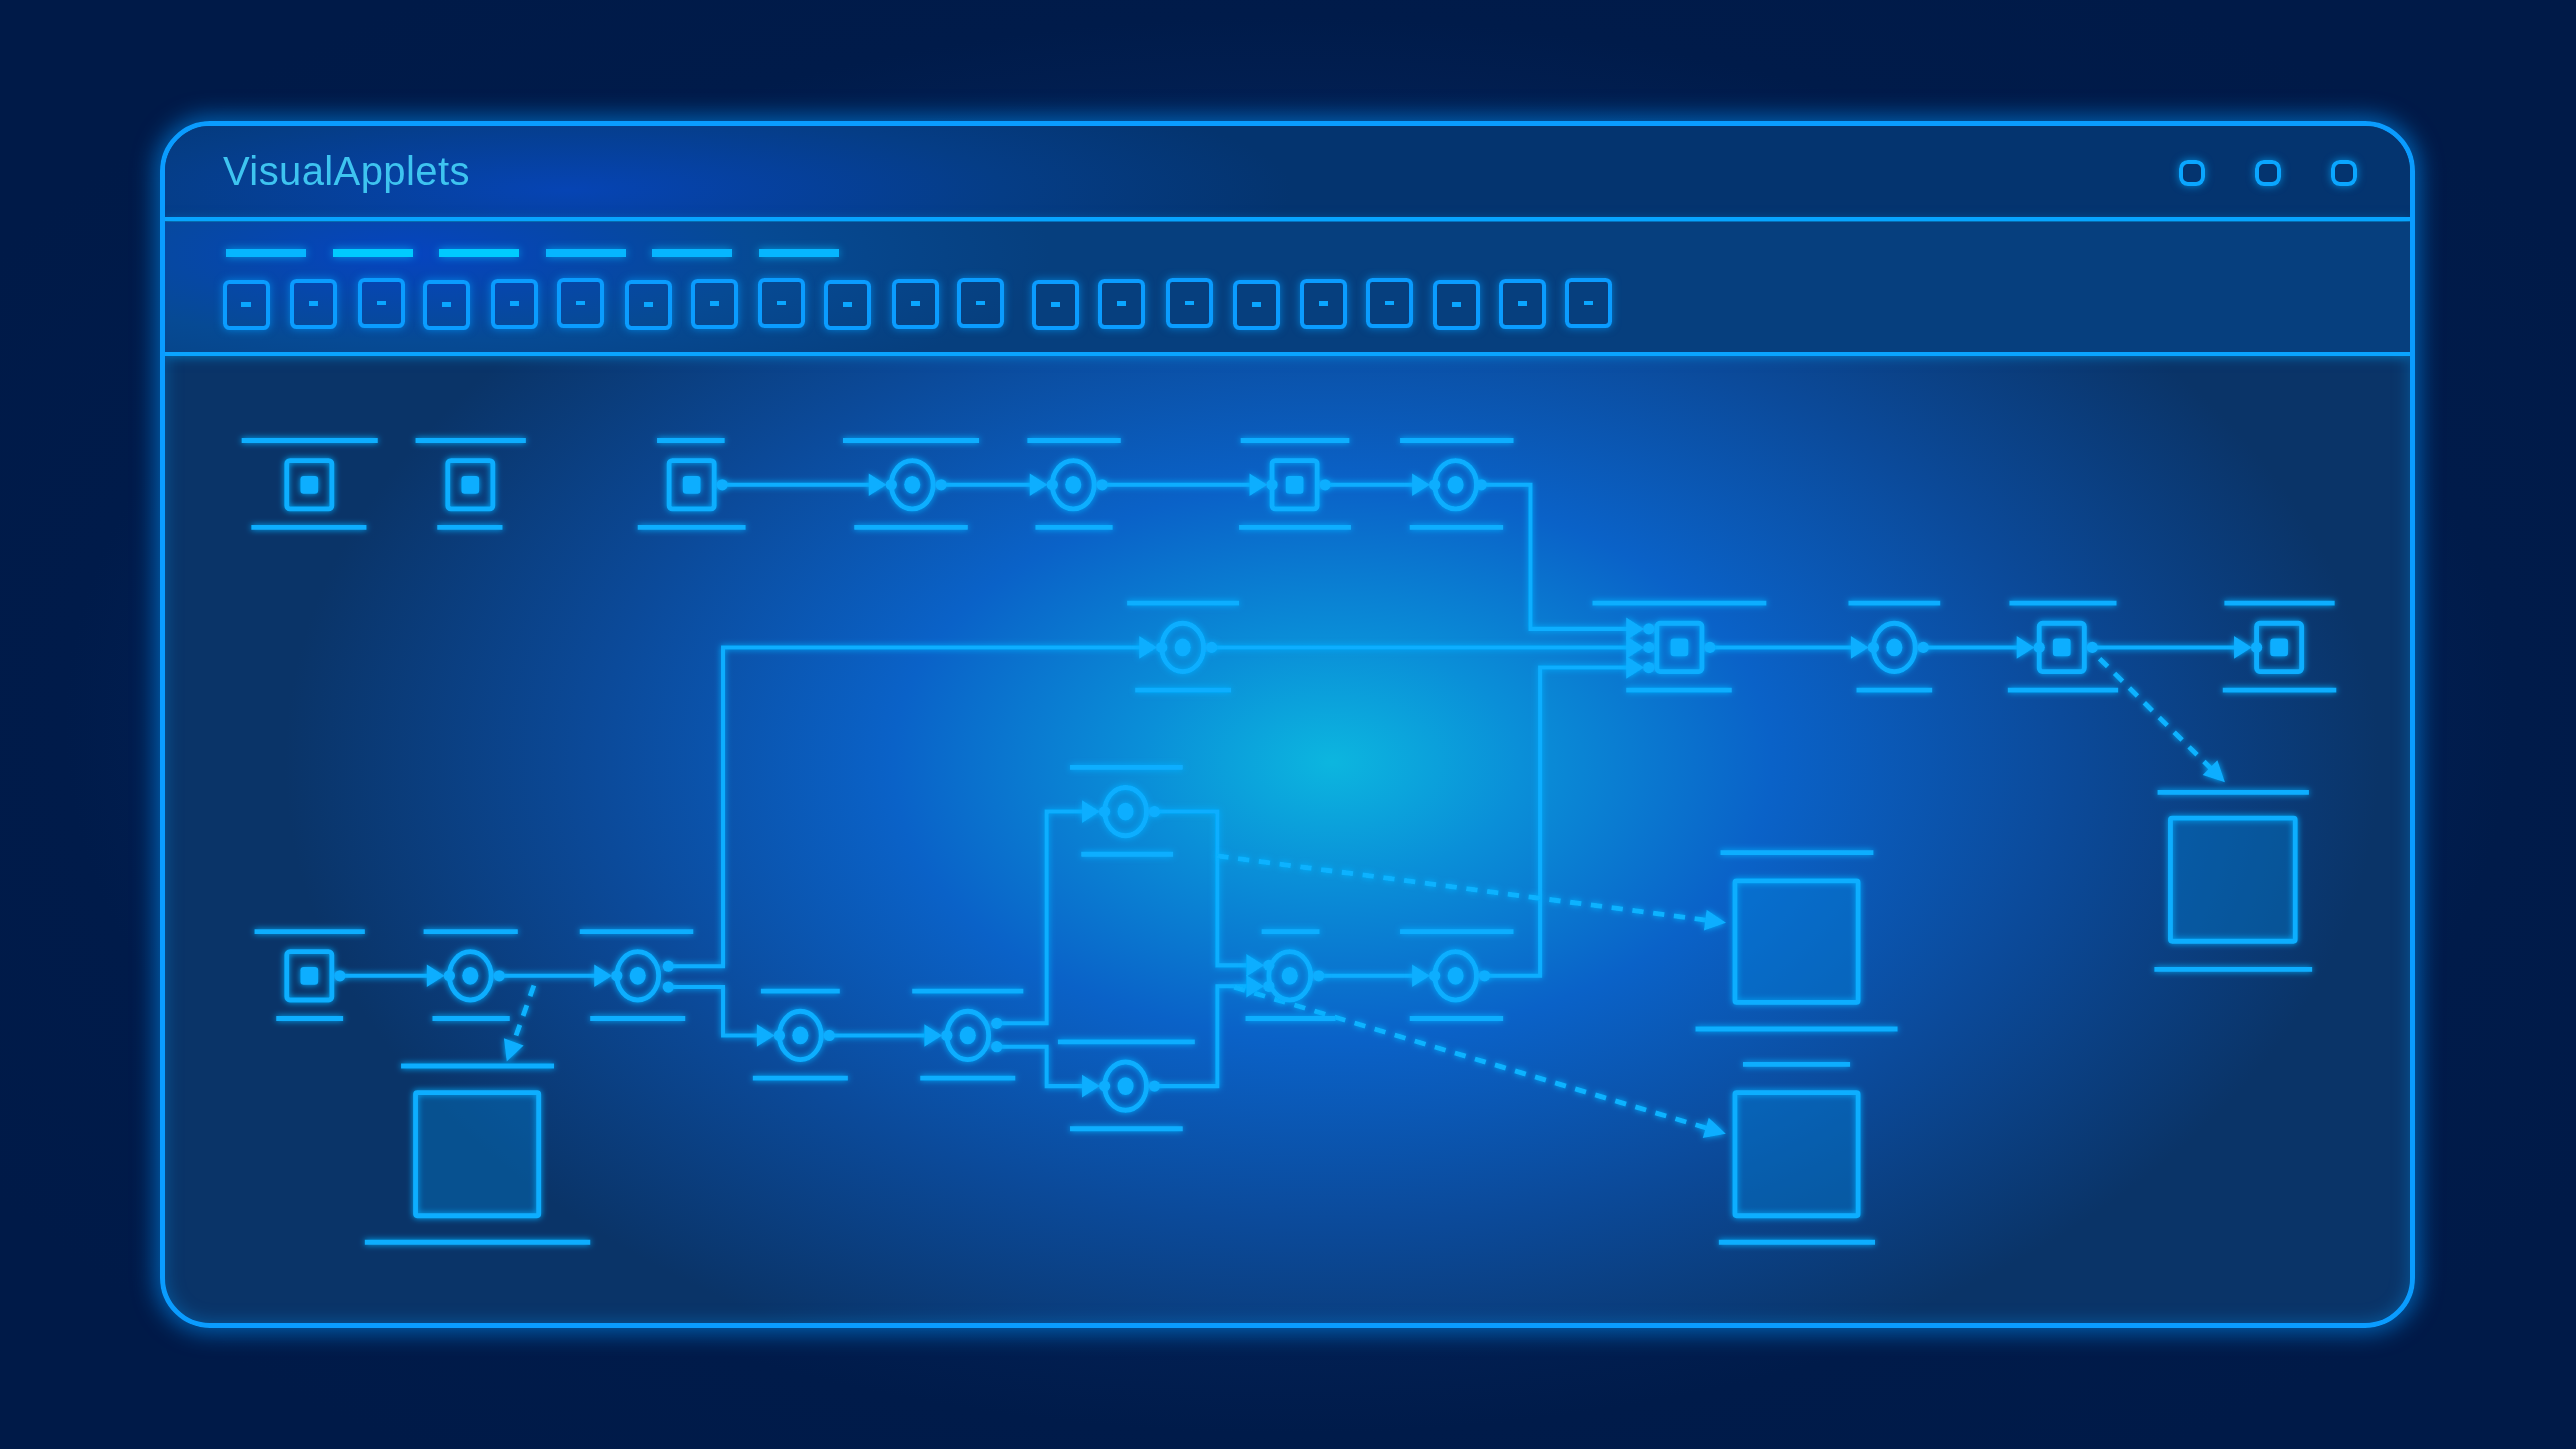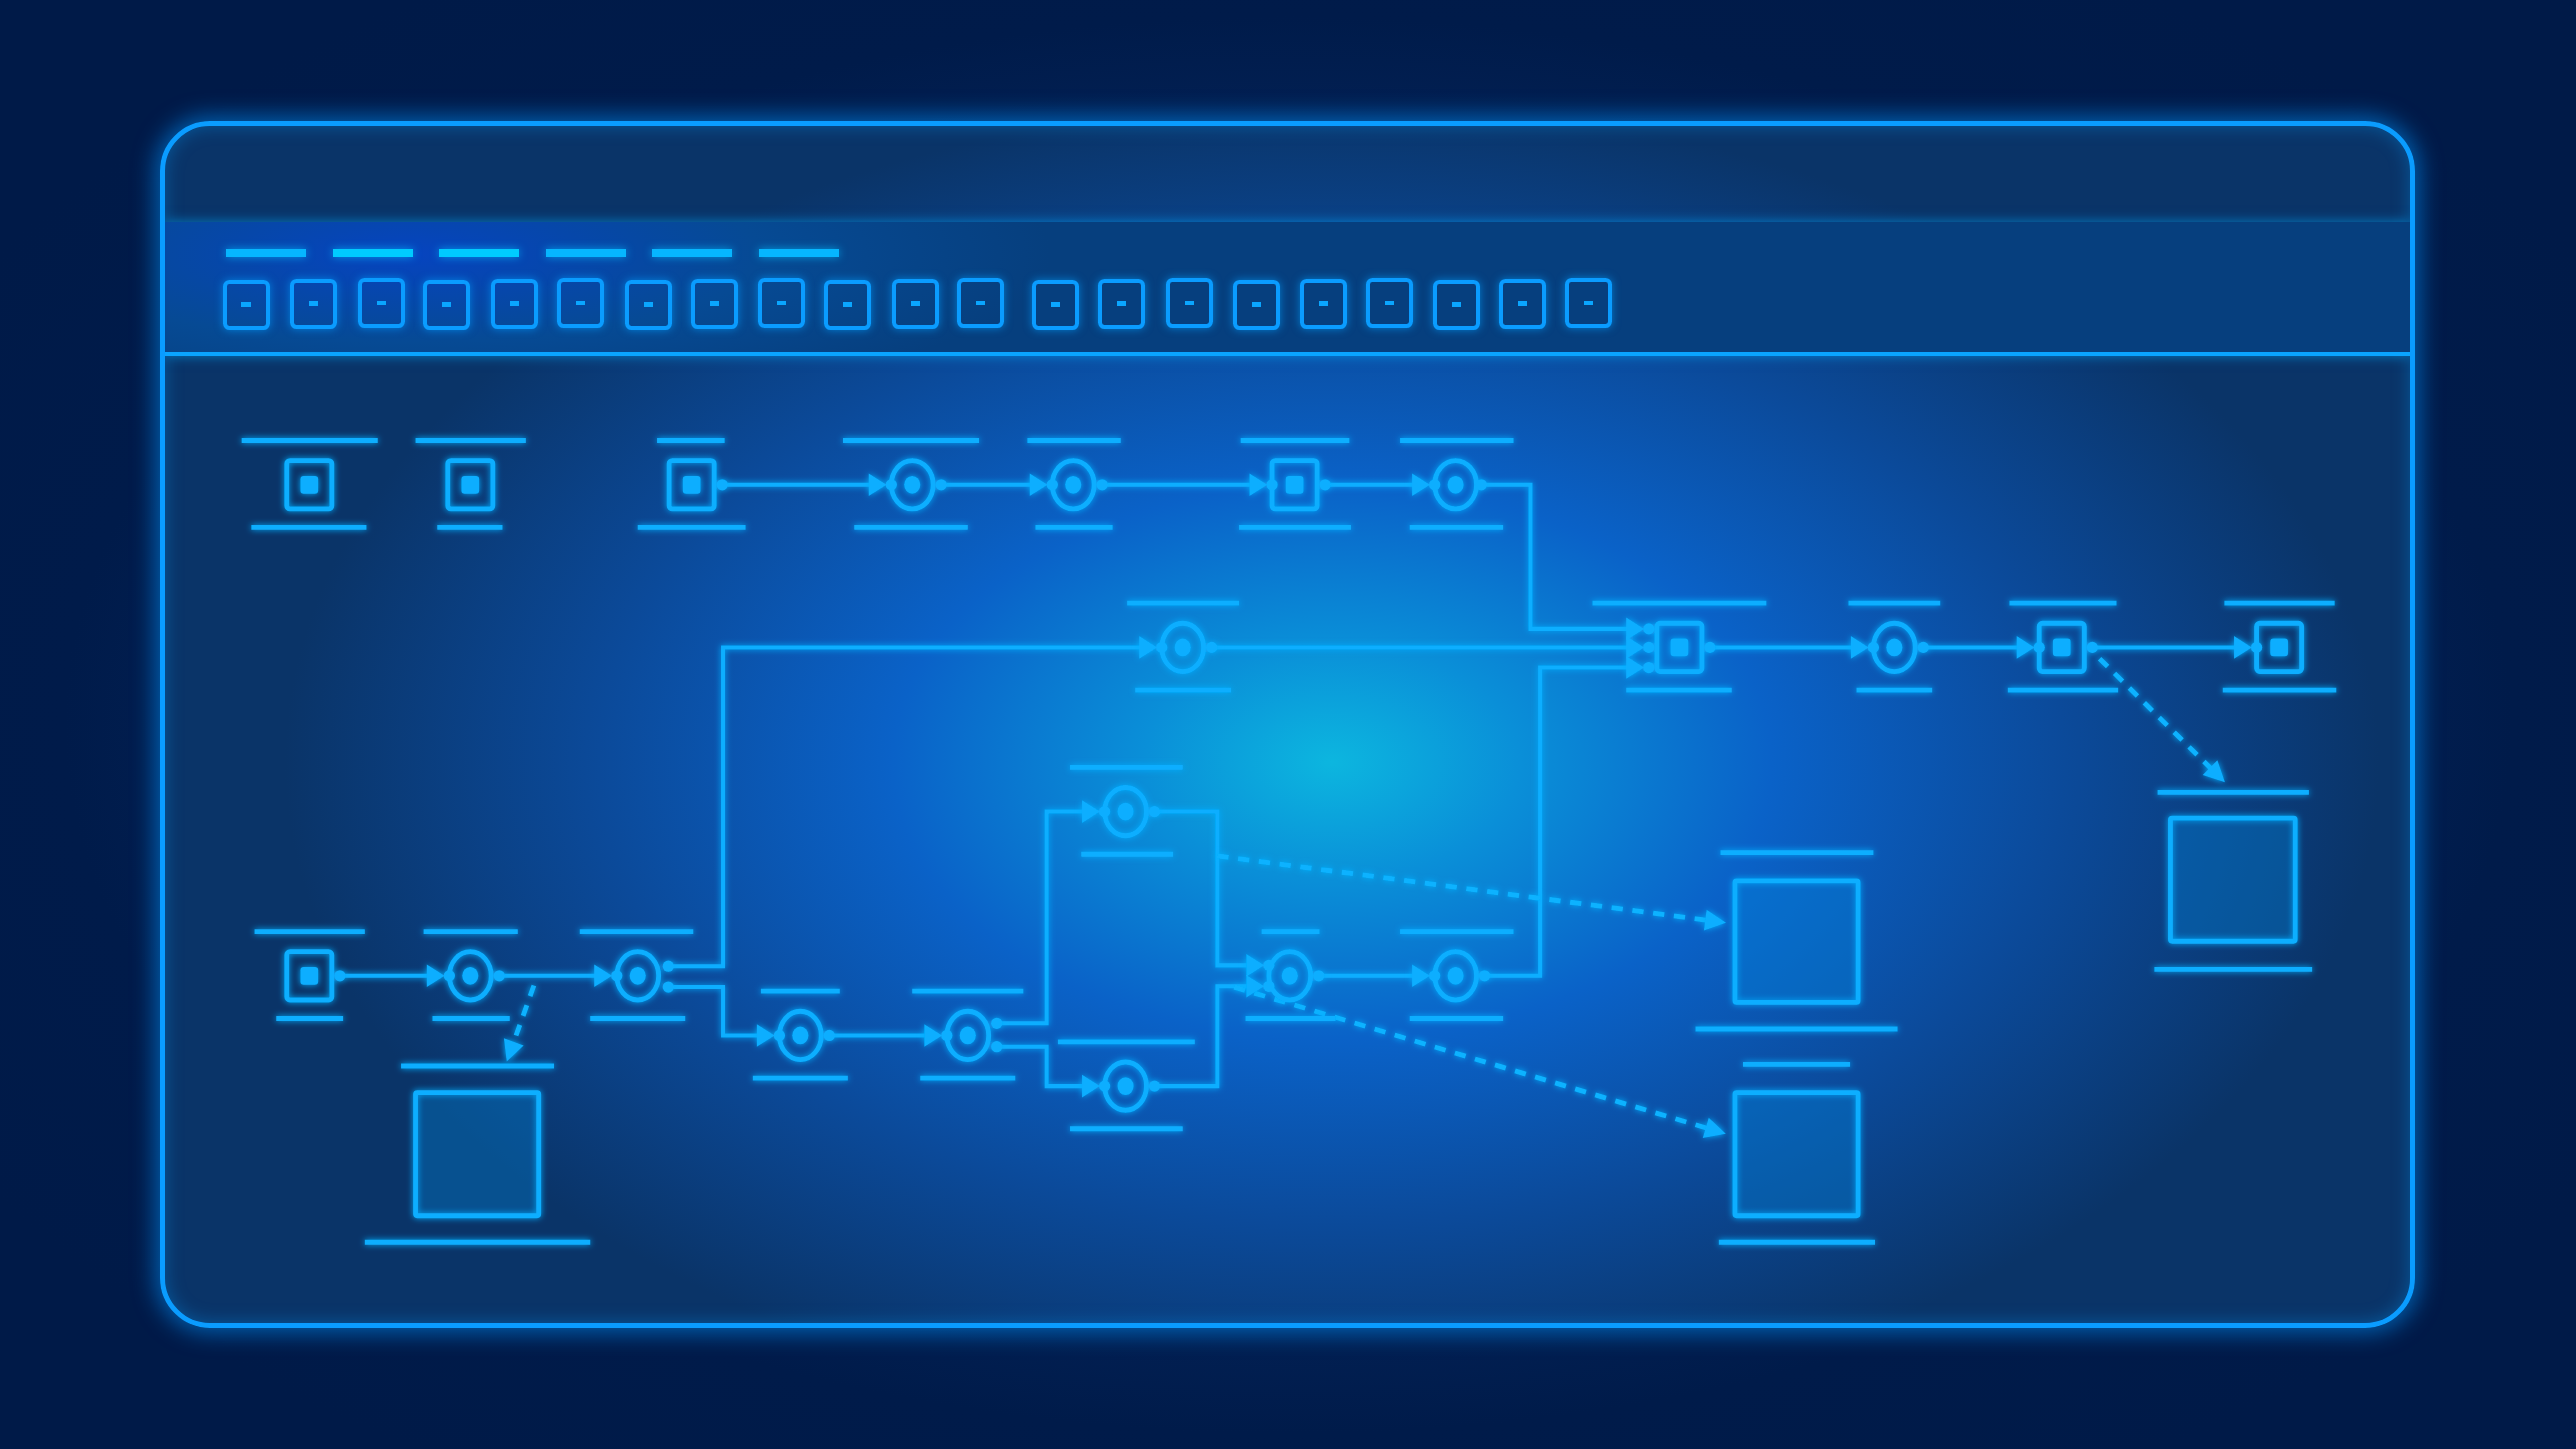--- a/index.html
+++ b/index.html
@@ -61,20 +61,28 @@
     position: absolute; left: 50%; top: 50%; width: 9.7px; height: 4.8px;
     margin-left: -4.8px; margin-top: -2.4px; background: #0aa6ff;
   }
   .canvas { position: absolute; left: 0; top: 230px; right: 0; bottom: 0; }
   .canvas svg { position: absolute; left: -160px; top: -351px; }
 </style>
 </head>
 <body>
 
 <div class="window">
+  <div class="titlebar">
+    <span class="title">VisualApplets</span>
+    <div class="win-controls">
+      <div class="win-btn"></div>
+      <div class="win-btn"></div>
+      <div class="win-btn"></div>
+    </div>
+  </div>
 
   <div class="toolbar">
     <div class="menu">
       <div class="menu-item"></div>
       <div class="menu-item"></div>
       <div class="menu-item"></div>
       <div class="menu-item"></div>
       <div class="menu-item"></div>
       <div class="menu-item"></div>
     </div>

